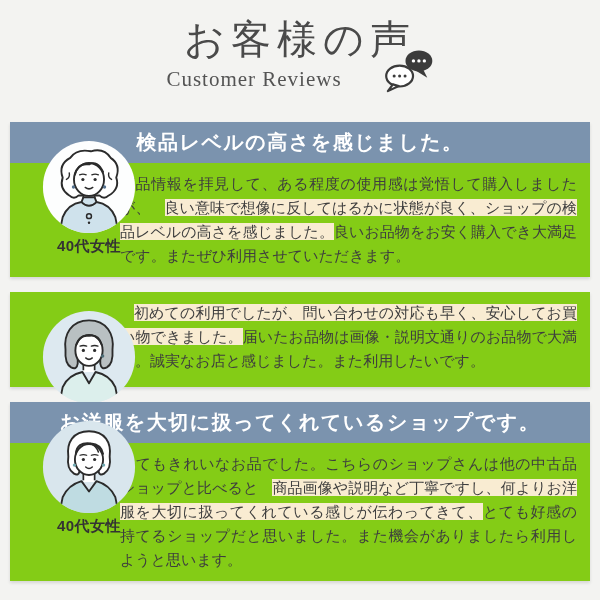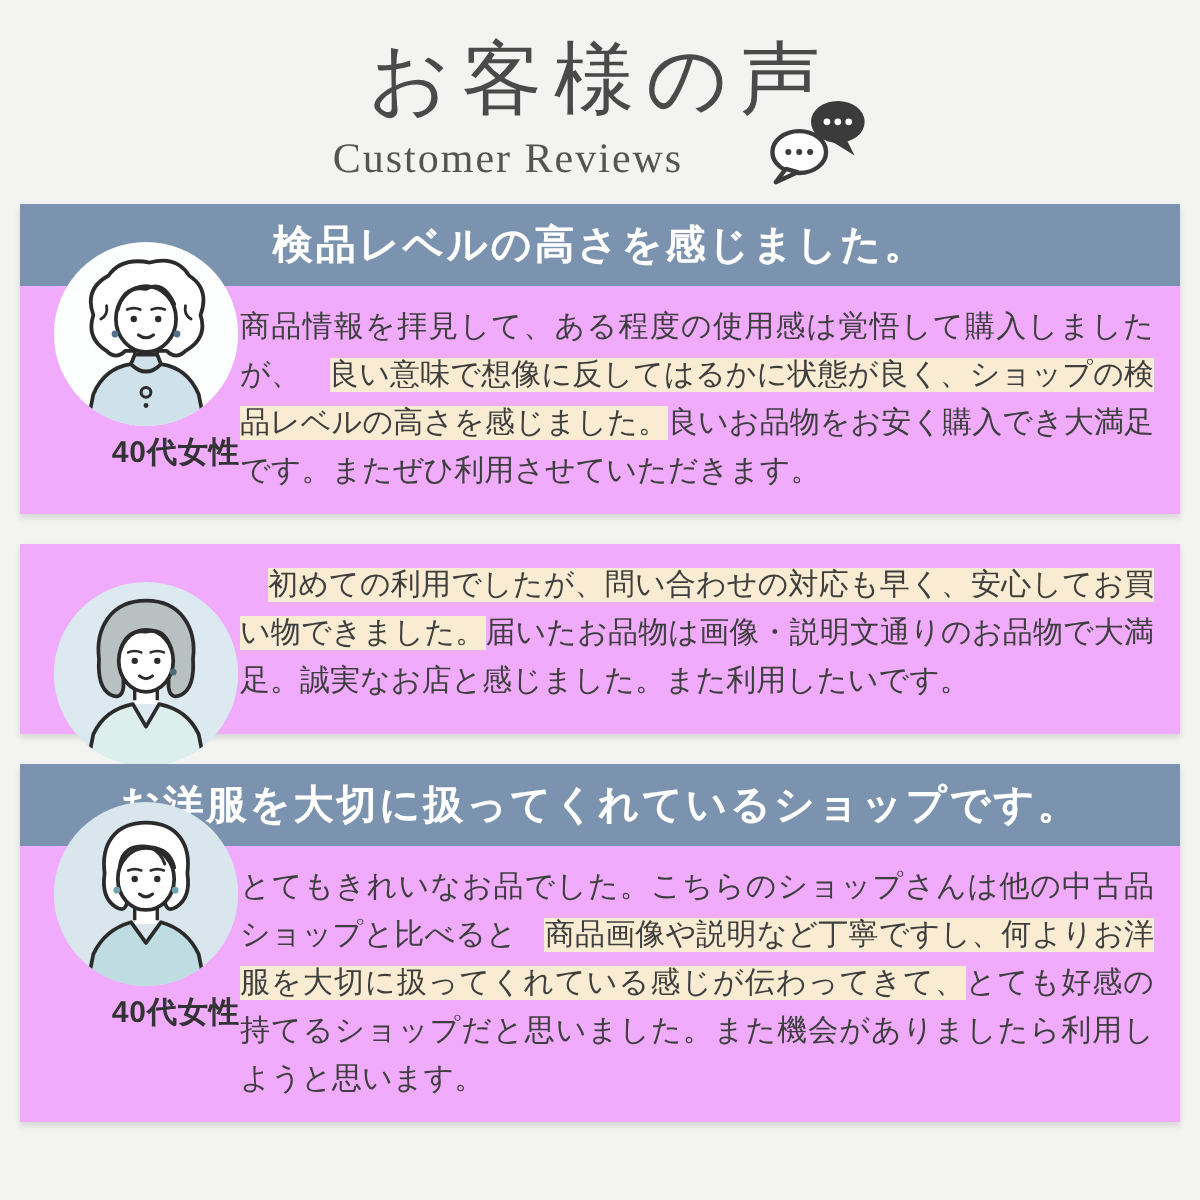--- a/index.html
+++ b/index.html
@@ -10,50 +10,50 @@
   *{margin:0;padding:0;box-sizing:border-box;}
   html,body{width:600px;height:600px;overflow:hidden;}
   body{
     background:var(--page-bg);
     font-family:"Liberation Sans","DejaVu Sans",sans-serif;
     color:#3e3e3e;
   }
   .page{width:600px;height:600px;padding:0 10px;}
 
   
-  .header-block{text-align:center;padding-top:18px;height:102px;}
+  .header-block{text-align:center;padding-top:18px;height:122px;}
   .main-title{
     font-family:"Liberation Serif","DejaVu Serif",serif;
     font-size:40px;font-weight:500;color:#4a4a4a;letter-spacing:6px;line-height:1.1;
   }
   .subtitle-row{display:flex;align-items:center;justify-content:center;margin-top:2px;gap:36px;}
   .subtitle{
     font-family:"Liberation Serif","DejaVu Serif",serif;
     font-size:21px;color:#545454;letter-spacing:1px;
   }
   .bubble-icon{width:52px;height:46px;margin-left:4px;margin-top:-16px;flex:0 0 auto;}
 
   
   .review-card{
-    position:relative;background:#f0abfc;margin-bottom:15px;
+    position:relative;background:#84cc16;margin-bottom:15px;
     box-shadow:0 2px 3px rgba(0,0,0,0.12);
   }
   .card-header{
     height:41px;background:var(--accent);
     display:flex;align-items:center;justify-content:center;
   }
   .card-title{
     color:#ffffff;font-size:20px;font-weight:700;letter-spacing:1.5px;white-space:nowrap;
   }
   .card-body{padding:9px 13px 9px 110px;}
   .card-body.short{min-height:95px;}
   .review-text{font-size:15px;line-height:24px;text-align:justify;color:#3e3e3e;}
   .review-text .hl{background:var(--hl);margin-left:14px;}
 
-  .avatar-wrap{position:absolute;left:16px;top:18px;width:94px;text-align:right;}
+  .avatar-wrap{position:absolute;left:32px;top:18px;width:94px;text-align:center;}
   .avatar-wrap svg{width:94px;height:94px;display:block;}
   .reviewer-name{
     margin-top:3px;font-size:15px;font-weight:700;color:#333333;letter-spacing:0.5px;
   }
 </style>
 </head>
 <body>
 
 <div class="page">
 

